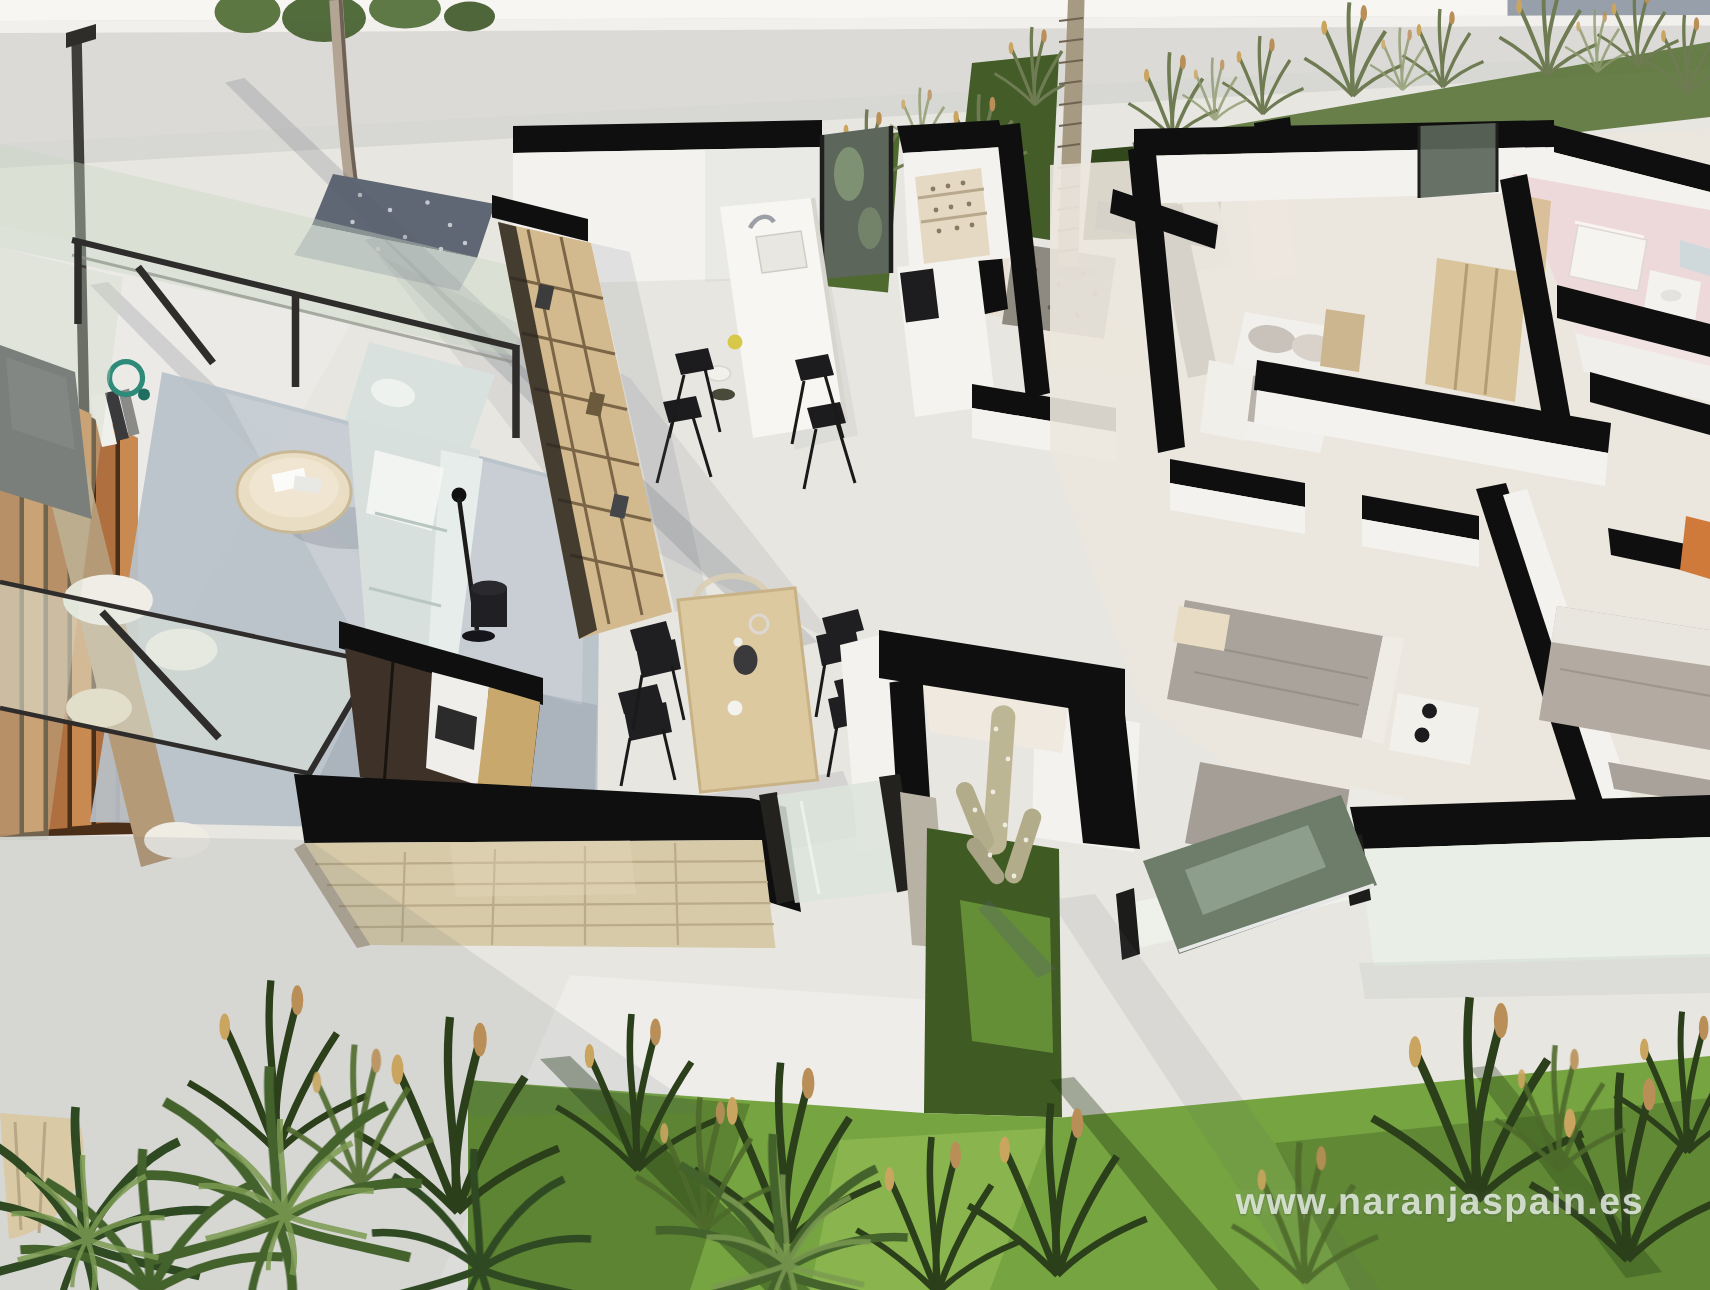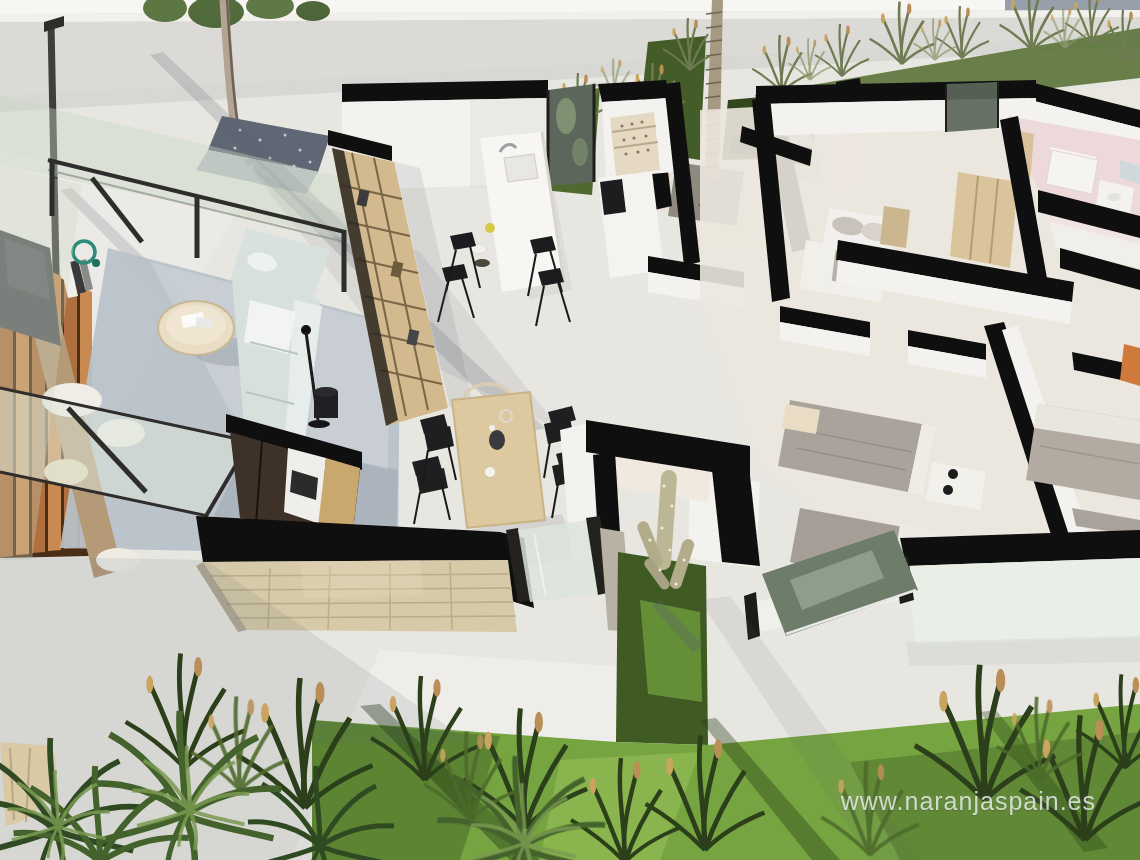--- a/index.html
+++ b/index.html
@@ -6,21 +6,21 @@
   .stage{position:relative;width:1140px;height:860px;overflow:hidden;
          font-family:"Liberation Sans",sans-serif;background:var(--concrete,#e8e6e1);}
   .stage svg{position:absolute;inset:0;display:block;}
   
   .blk{fill:var(--wall-top,#101010);}
   .wf{fill:var(--wall-face,#f3f2ef);}
   .ws{fill:var(--wall-side,#dcdad6);}
   .sh{fill:var(--shadow,#5a6070);}
   .ln{stroke:var(--frame-dark,#2e2d2b);fill:none;}
   .watermark{position:absolute;right:44px;bottom:44px;
-    font-size:25px;font-weight:400;letter-spacing:1px;
+    font-size:25px;font-weight:700;letter-spacing:1px;
     color:var(--watermark,rgba(234,241,233,0.82));
     text-shadow:0 1px 2px rgba(50,75,35,.45), 0 0 6px rgba(255,255,255,.15);
     user-select:none;}
 </style>
 </head>
 <body>
 
 <div class="stage">
 <svg viewBox="0 0 1140 860" width="1140" height="860">
   <defs>

